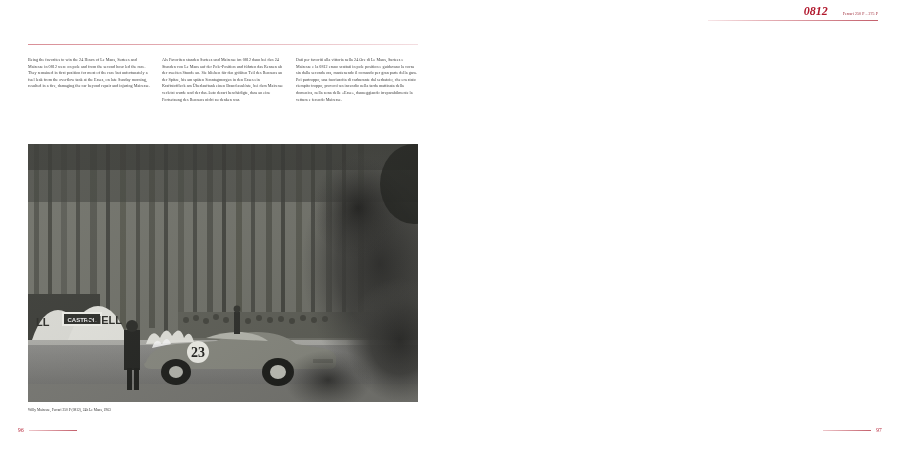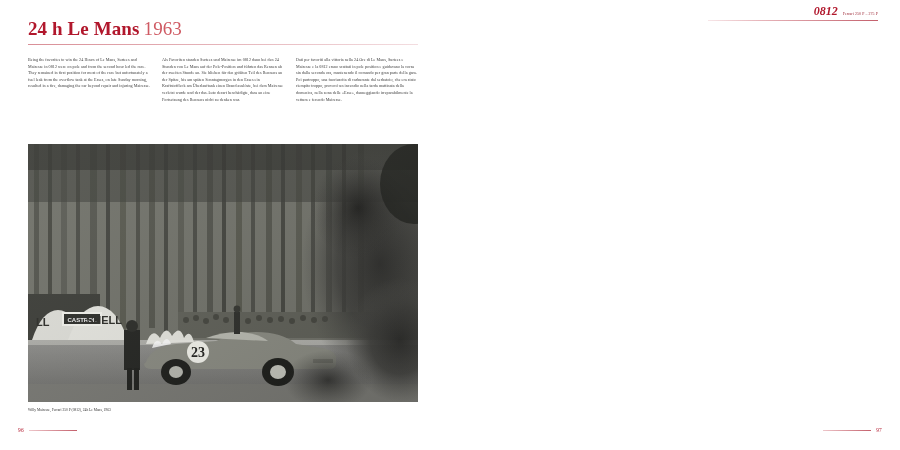--- a/index.html
+++ b/index.html
@@ -50,40 +50,35 @@
   
   .folio{position:absolute;bottom:17px;display:flex;align-items:center;gap:5px;}
   .folio-left{left:18px;}
   .folio-right{right:18px;flex-direction:row-reverse;}
   .folio-num{font-size:5.4px;color:#b1172c;font-family:"Liberation Serif",serif;letter-spacing:.2px;}
   .folio-rule{width:48px;height:1px;background:#d98f97;}
   .folio-right .folio-rule{background:linear-gradient(to left,#c4606c,#eec6ca);}
   .folio-left .folio-rule{background:linear-gradient(to right,#eec6ca,#c4606c);}
 
   
-  .runhead{position:absolute;right:22px;top:4px;display:flex;align-items:baseline;gap:5px;}
+  .runhead{position:absolute;right:22px;top:4px;display:flex;align-items:baseline;gap:15px;}
   .runhead .rh-num{font-size:12px;font-style:italic;font-weight:700;color:#b1172c;font-family:"Liberation Serif",serif;}
   .runhead .rh-sub{font-size:3.9px;color:#9a2230;font-family:"Liberation Serif",serif;letter-spacing:.1px;}
   .runhead-rule{position:absolute;right:22px;top:20px;width:170px;height:1px;
     background:linear-gradient(to left,#c4606c 0%,#e7b6bb 70%,#f7e6e8 100%);}
 
   svg{display:block;}
 </style>
 </head>
 <body>
 
 <div class="spread">
 
   <div class="page-left">
 
-    <div class="title-block">
-      <div class="title">
-        <span class="t-main">24 h Le Mans</span><span class="t-year">1963</span>
-      </div>
-    </div>
     <div class="title-rule"></div>
 
     <div class="cols">
       <div class="col">
         <p>Being the favorites to win the 24 Hours of Le Mans, Surtees and Mairesse in 0812 were on pole and from the second hour led the race. They remained in first position for most of the race but unfortunately a fuel leak from the overflow tank at the Esses, on late Sunday morning, resulted in a fire, damaging the car beyond repair and injuring Mairesse.</p>
       </div>
       <div class="col">
         <p>Als Favoriten standen Surtees und Mairesse im 0812 dann bei den 24 Stunden von Le Mans auf der Pole-Position und führten das Rennen ab der zweiten Stunde an. Sie blieben für den größten Teil des Rennens an der Spitze, bis am späten Sonntagmorgen in den Esses ein Kraftstoffleck am Überlauftank einen Brand auslöste, bei dem Mairesse verletzt wurde und der das Auto derart beschädigte, dass an eine Fortsetzung des Rennens nicht zu denken war.</p>
       </div>
       <div class="col">

